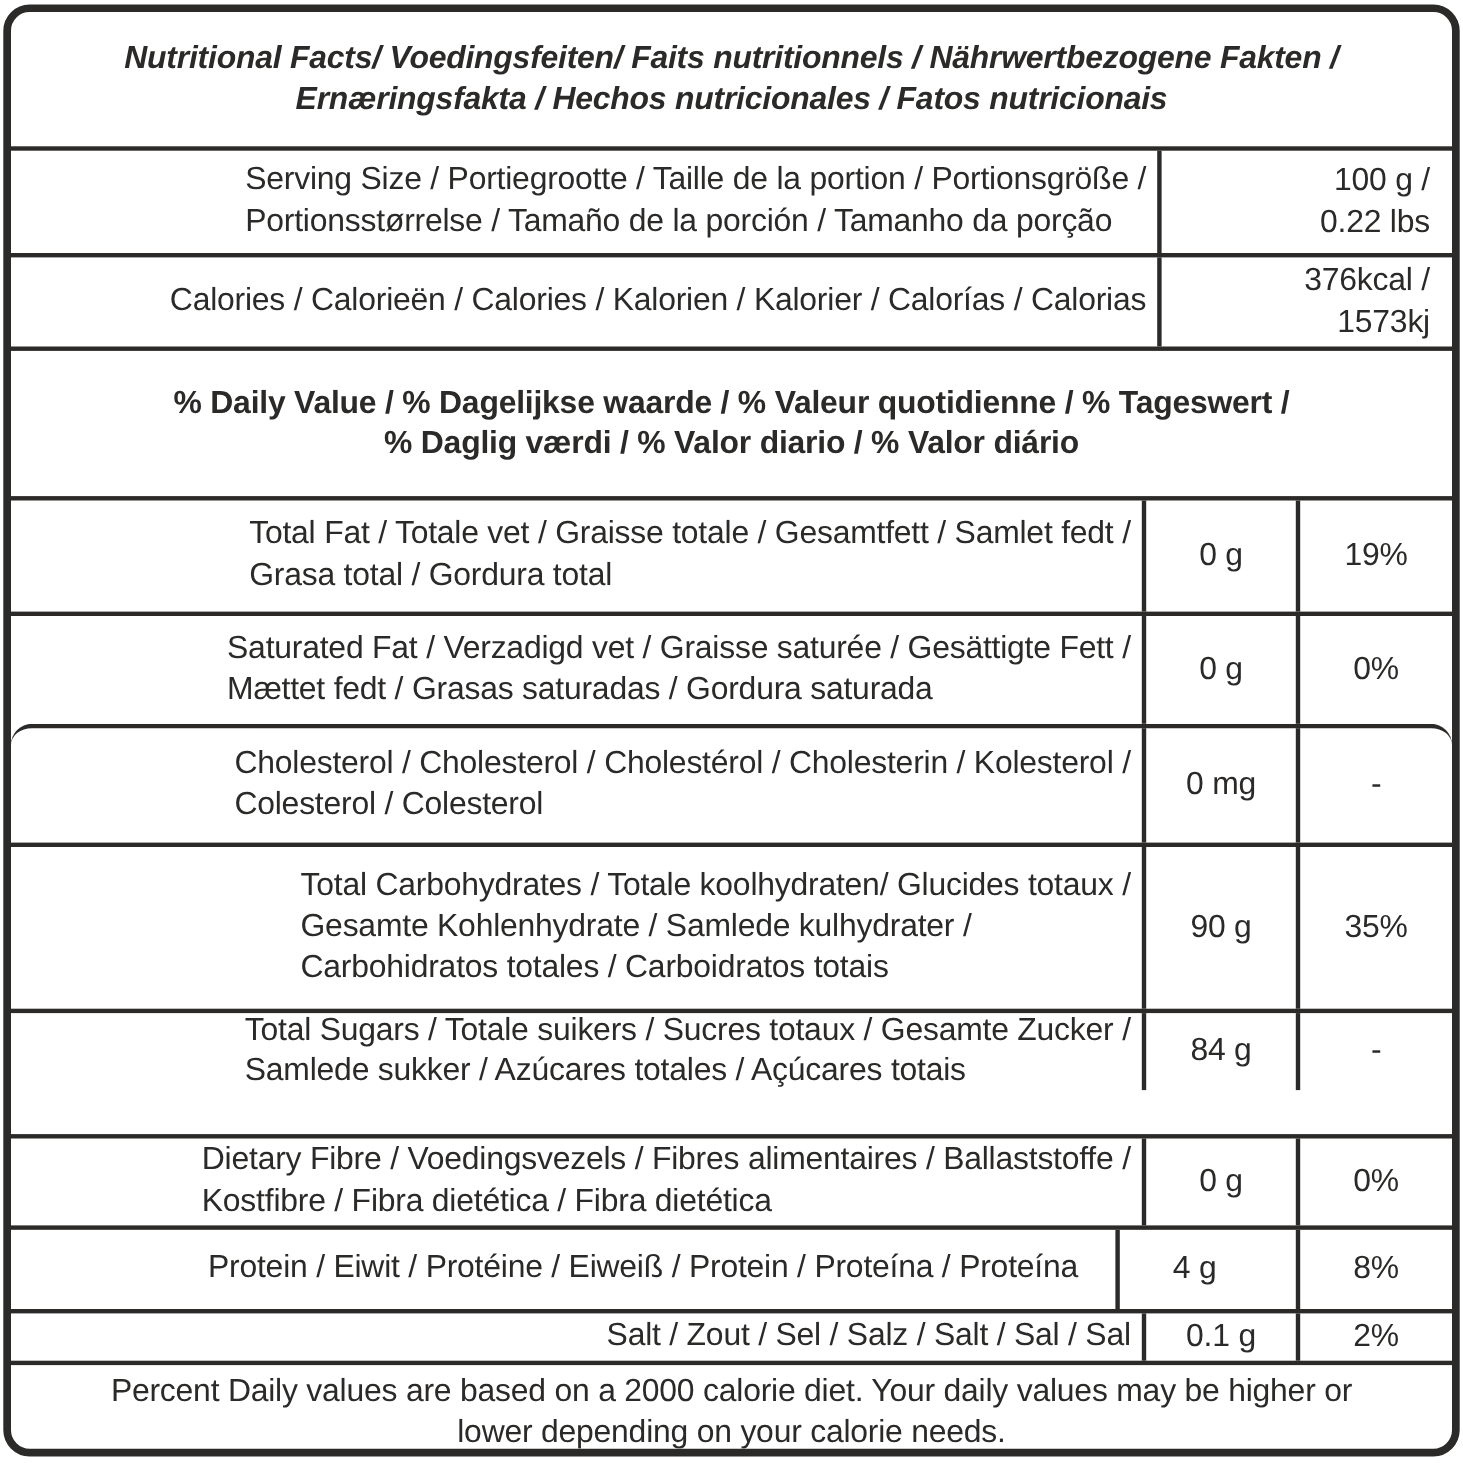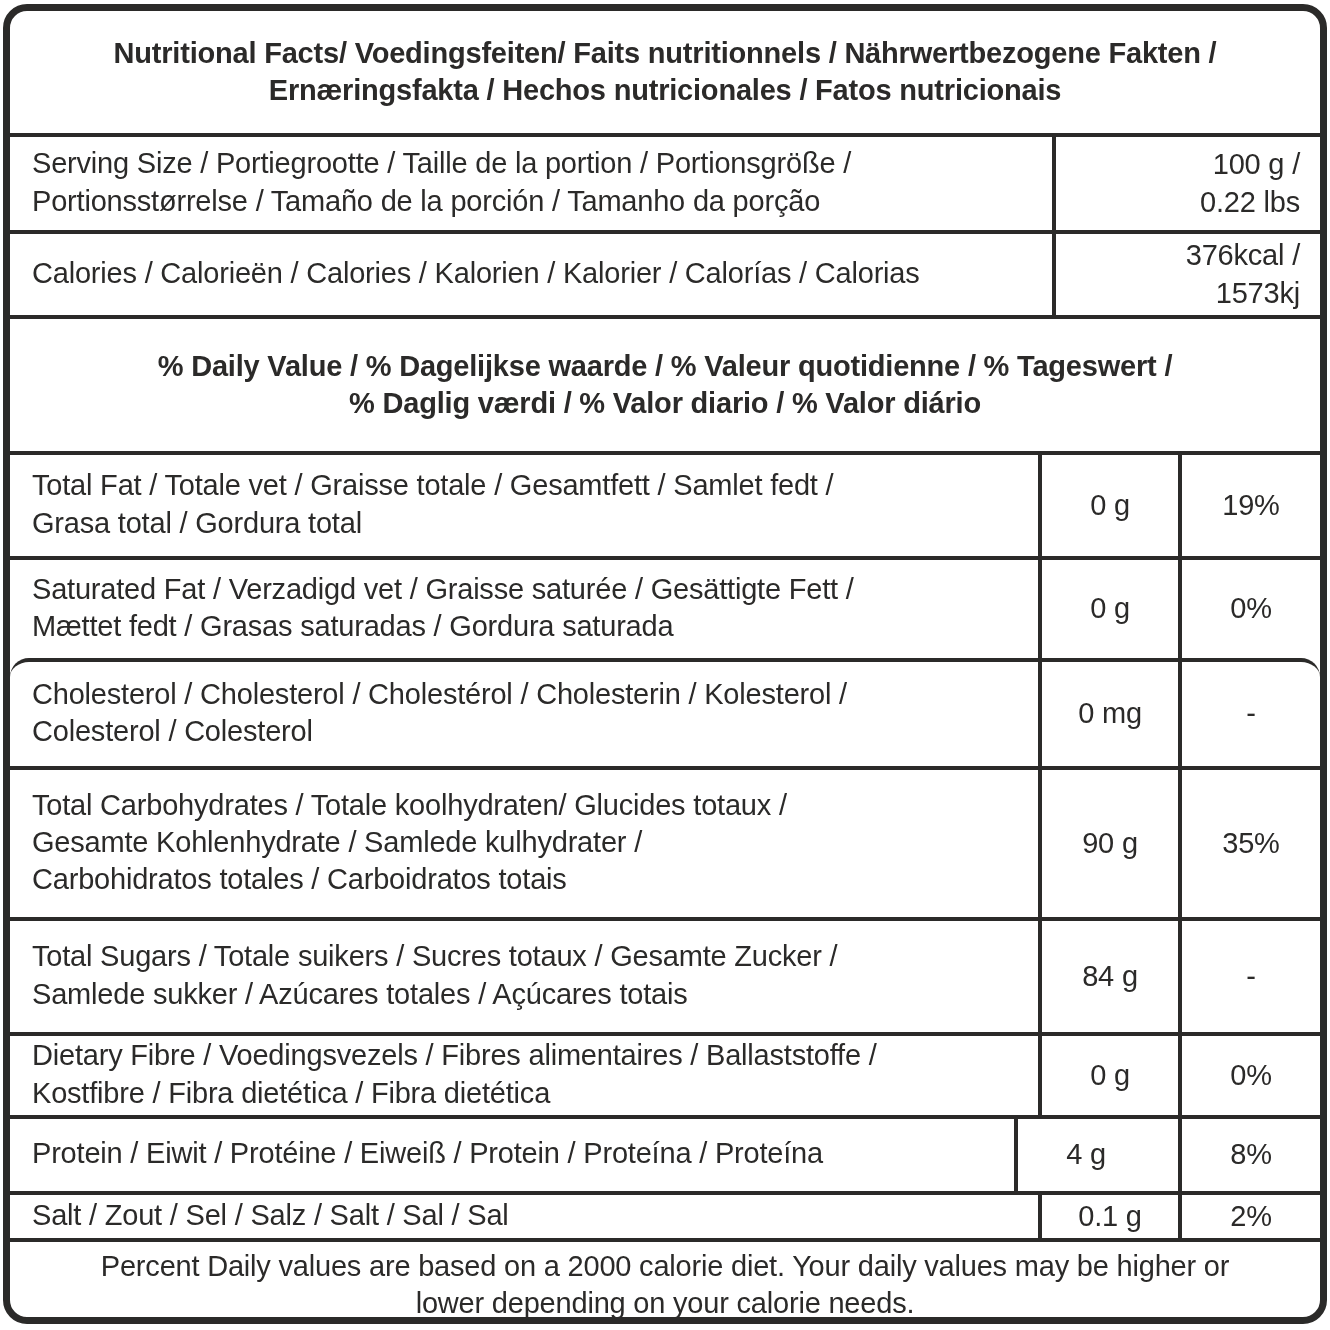--- a/index.html
+++ b/index.html
@@ -39,21 +39,21 @@
   .row:first-child { border-top: none; }
   .cell {
     display: flex;
     align-items: center;
     box-sizing: border-box;
   }
   .cell + .cell { border-left: 4px solid #2b2a29; }
   .label-cell {
     flex: 1 1 auto;
     padding: 4px 10px 6px 22px;
-    justify-content: flex-start;
+    justify-content: flex-end;
     text-align: left;
   }
   .value-cell-wide {
     flex: 0 0 268px;
     justify-content: flex-end;
     text-align: right;
     padding: 6px 20px 6px 10px;
   }
   .amount-cell {
     flex: 0 0 140px;
@@ -75,30 +75,30 @@
   }
   .txt {
     font-size: 29px;
     line-height: 1.28;
     white-space: pre-line;
     letter-spacing: -0.2px;
   }
   .bold { font-weight: bold; }
 
   
-  .r-title    { height: 122px; }
+  .r-title    { height: 122px; font-style: italic; }
   .r-serving  { height: 97px;  }
   .r-calories { height: 85px;  }
   .r-dv       { height: 136px; }
   .r-fat      { height: 105px; }
   .r-satfat   { height: 102px; }
   .r-chol     { height: 108px; border-radius: 19px; }
   .r-carbs    { height: 151px; }
-  .r-sugars   { height: 115px;  }
-  .r-fibre    { height: 83px;  }
+  .r-sugars   { height: 74px;  }
+  .r-fibre    { height: 83px; margin-top: 40px;  }
   .r-protein  { height: 76px; gap: 24px;  }
   .r-salt     { height: 47px;  }
   .r-footer   { flex: 1 1 auto; }
 </style>
 </head>
 <body>
 
 <div class="canvas">
   <div class="label-box">
 

